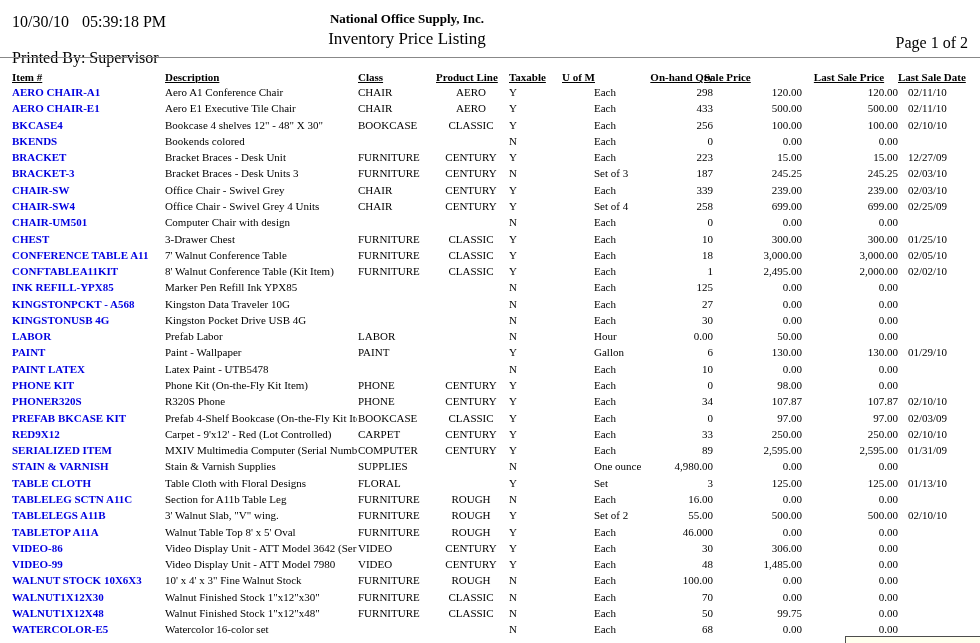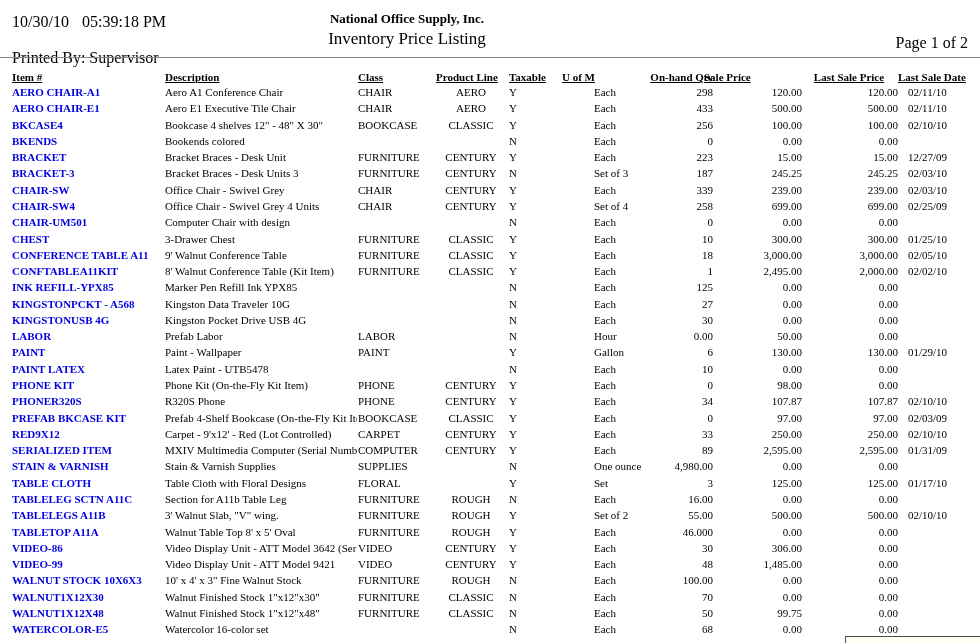--- a/index.html
+++ b/index.html
@@ -182,21 +182,21 @@
         <span class="cell c-prod">CLASSIC</span>
         <span class="cell c-tax">Y</span>
         <span class="cell c-uofm">Each</span>
         <span class="cell c-qty">10</span>
         <span class="cell c-sale">300.00</span>
         <span class="cell c-lsale">300.00</span>
         <span class="cell c-ldate">01/25/10</span>
       </div>
       <div class="row" style="top: 248.8px;">
         <span class="cell c-item">CONFERENCE TABLE A11</span>
-        <span class="cell c-desc">9' Walnut Conference Table</span>
+        <span class="cell c-desc">7' Walnut Conference Table</span>
         <span class="cell c-class">FURNITURE</span>
         <span class="cell c-prod">CLASSIC</span>
         <span class="cell c-tax">Y</span>
         <span class="cell c-uofm">Each</span>
         <span class="cell c-qty">18</span>
         <span class="cell c-sale">3,000.00</span>
         <span class="cell c-lsale">3,000.00</span>
         <span class="cell c-ldate">02/05/10</span>
       </div>
       <div class="row" style="top: 265.08px;">
@@ -358,21 +358,21 @@
       <div class="row" style="top: 476.72px;">
         <span class="cell c-item">TABLE CLOTH</span>
         <span class="cell c-desc">Table Cloth with Floral Designs</span>
         <span class="cell c-class">FLORAL</span>
         <span class="cell c-prod"></span>
         <span class="cell c-tax">Y</span>
         <span class="cell c-uofm">Set</span>
         <span class="cell c-qty">3</span>
         <span class="cell c-sale">125.00</span>
         <span class="cell c-lsale">125.00</span>
-        <span class="cell c-ldate">01/17/10</span>
+        <span class="cell c-ldate">01/13/10</span>
       </div>
       <div class="row" style="top: 493px;">
         <span class="cell c-item">TABLELEG SCTN A11C</span>
         <span class="cell c-desc">Section for A11b Table Leg</span>
         <span class="cell c-class">FURNITURE</span>
         <span class="cell c-prod">ROUGH</span>
         <span class="cell c-tax">N</span>
         <span class="cell c-uofm">Each</span>
         <span class="cell c-qty">16.00</span>
         <span class="cell c-sale">0.00</span>
@@ -410,21 +410,21 @@
         <span class="cell c-prod">CENTURY</span>
         <span class="cell c-tax">Y</span>
         <span class="cell c-uofm">Each</span>
         <span class="cell c-qty">30</span>
         <span class="cell c-sale">306.00</span>
         <span class="cell c-lsale">0.00</span>
         <span class="cell c-ldate"></span>
       </div>
       <div class="row" style="top: 558.12px;">
         <span class="cell c-item">VIDEO-99</span>
-        <span class="cell c-desc">Video Display Unit - ATT Model 9421</span>
+        <span class="cell c-desc">Video Display Unit - ATT Model 7980</span>
         <span class="cell c-class">VIDEO</span>
         <span class="cell c-prod">CENTURY</span>
         <span class="cell c-tax">Y</span>
         <span class="cell c-uofm">Each</span>
         <span class="cell c-qty">48</span>
         <span class="cell c-sale">1,485.00</span>
         <span class="cell c-lsale">0.00</span>
         <span class="cell c-ldate"></span>
       </div>
       <div class="row" style="top: 574.4px;">

